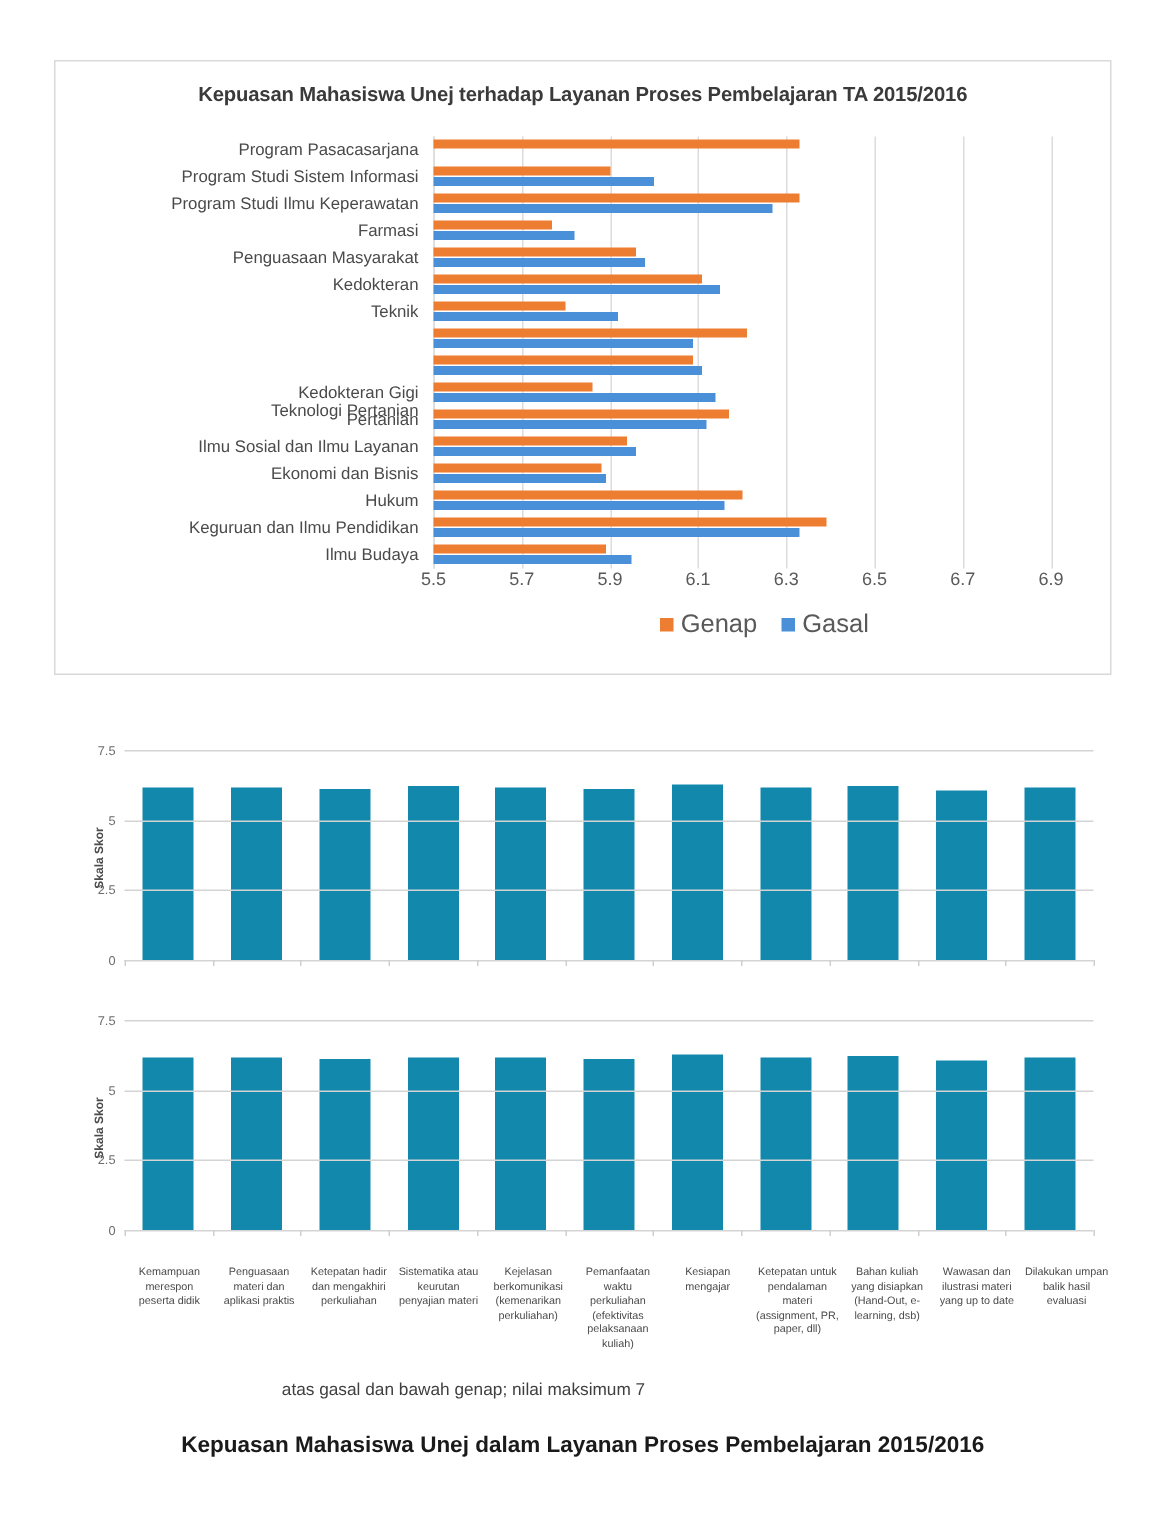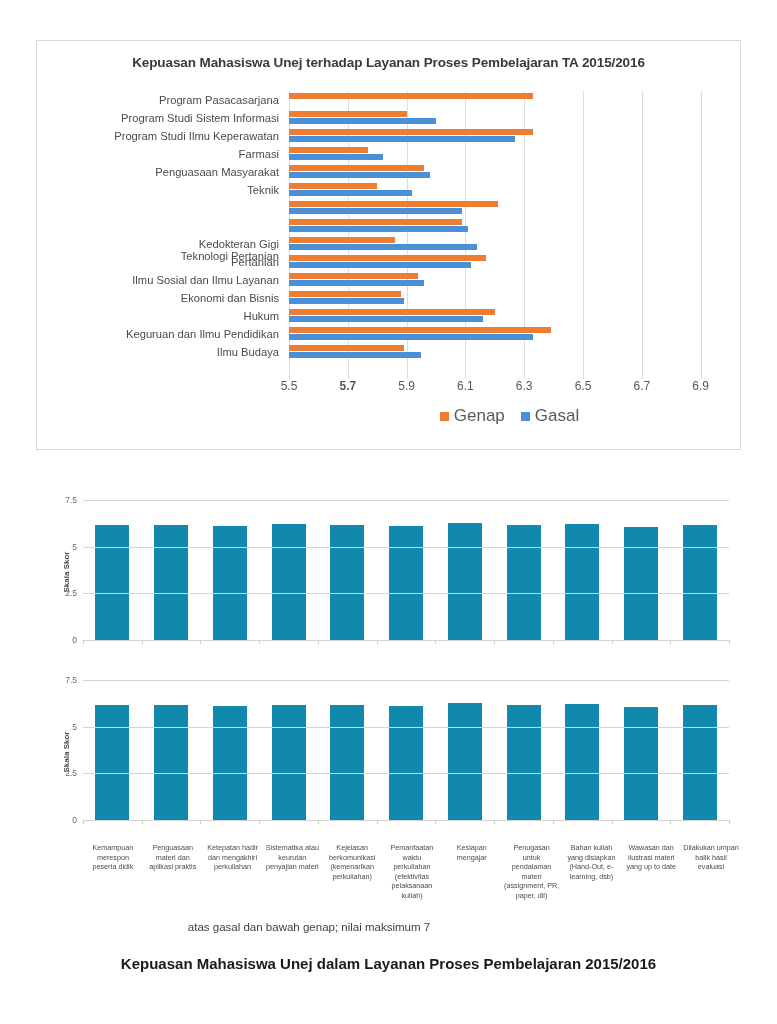--- a/index.html
+++ b/index.html
@@ -91,20 +91,25 @@
           <div class="c1-label" style="line-height: 18px;">Farmasi</div>
           <div class="c1-bar genap" style="width: 79.38px;"></div>
           <div class="c1-bar gasal" style="width: 94.08px;"></div>
         </div>
         <div class="c1-row" style="height: 18px;">
           <div class="c1-label" style="line-height: 18px;">Penguasaan Masyarakat</div>
           <div class="c1-bar genap" style="width: 135.24px;"></div>
           <div class="c1-bar gasal" style="width: 141.12px;"></div>
         </div>
         <div class="c1-row" style="height: 18px;">
+          <div class="c1-label" style="line-height: 18px;">Kedokteran</div>
+          <div class="c1-bar genap" style="width: 179.34px;"></div>
+          <div class="c1-bar gasal" style="width: 191.1px;"></div>
+        </div>
+        <div class="c1-row" style="height: 18px;">
           <div class="c1-label" style="line-height: 18px;">Teknik</div>
           <div class="c1-bar genap" style="width: 88.2px;"></div>
           <div class="c1-bar gasal" style="width: 123.48px;"></div>
         </div>
         <div class="c1-row" style="height: 18px;">
           <div class="c1-bar genap" style="width: 208.74px;"></div>
           <div class="c1-bar gasal" style="width: 173.46px;"></div>
         </div>
         <div class="c1-row" style="height: 18px;">
           <div class="c1-label" style="line-height: 18px; margin-top: 30px;">Teknologi Pertanian</div>
@@ -143,21 +148,21 @@
         </div>
         <div class="c1-row" style="height: 18px;">
           <div class="c1-label" style="line-height: 18px;">Ilmu Budaya</div>
           <div class="c1-bar genap" style="width: 114.66px;"></div>
           <div class="c1-bar gasal" style="width: 132.3px;"></div>
         </div>
       </div>
   </div>
   <div id="c1-xaxis">
       <div class="c1-tick" style="left: 0px;">5.5</div>
-      <div class="c1-tick" style="left: 58.8px; font-weight: bold;">5.7</div>
+      <div class="c1-tick" style="left: 58.8px;">5.7</div>
       <div class="c1-tick" style="left: 117.6px;">5.9</div>
       <div class="c1-tick" style="left: 176.4px;">6.1</div>
       <div class="c1-tick" style="left: 235.2px;">6.3</div>
       <div class="c1-tick" style="left: 294px;">6.5</div>
       <div class="c1-tick" style="left: 352.8px;">6.7</div>
       <div class="c1-tick" style="left: 411.6px;">6.9</div>
     </div>
   <div id="c1-legend">
       <div class="c1-legend-item">
         <span class="c1-swatch" style="background: rgb(237, 125, 49);"></span>
@@ -297,20 +302,20 @@
 </div>
 
 <div id="cat-labels">
     <div class="cat-label">Kemampuan merespon peserta didik</div>
     <div class="cat-label">Penguasaan materi dan aplikasi praktis</div>
     <div class="cat-label">Ketepatan hadir dan mengakhiri perkuliahan</div>
     <div class="cat-label">Sistematika atau keurutan penyajian materi</div>
     <div class="cat-label">Kejelasan berkomunikasi (kemenarikan perkuliahan)</div>
     <div class="cat-label">Pemanfaatan waktu perkuliahan (efektivitas pelaksanaan kuliah)</div>
     <div class="cat-label">Kesiapan mengajar</div>
-    <div class="cat-label">Penugasan untuk pendalaman materi (assignment, PR, paper, dll)</div>
+    <div class="cat-label">Ketepatan untuk pendalaman materi (assignment, PR, paper, dll)</div>
     <div class="cat-label">Bahan kuliah yang disiapkan (Hand-Out, e-learning, dsb)</div>
     <div class="cat-label">Wawasan dan ilustrasi materi yang up to date</div>
     <div class="cat-label">Dilakukan umpan balik hasil evaluasi</div>
   </div>
 
 <div id="caption">atas gasal dan bawah genap; nilai maksimum 7</div>
 <div id="figure-title">Kepuasan Mahasiswa Unej dalam Layanan Proses Pembelajaran 2015/2016</div>
 
 </body></html>

